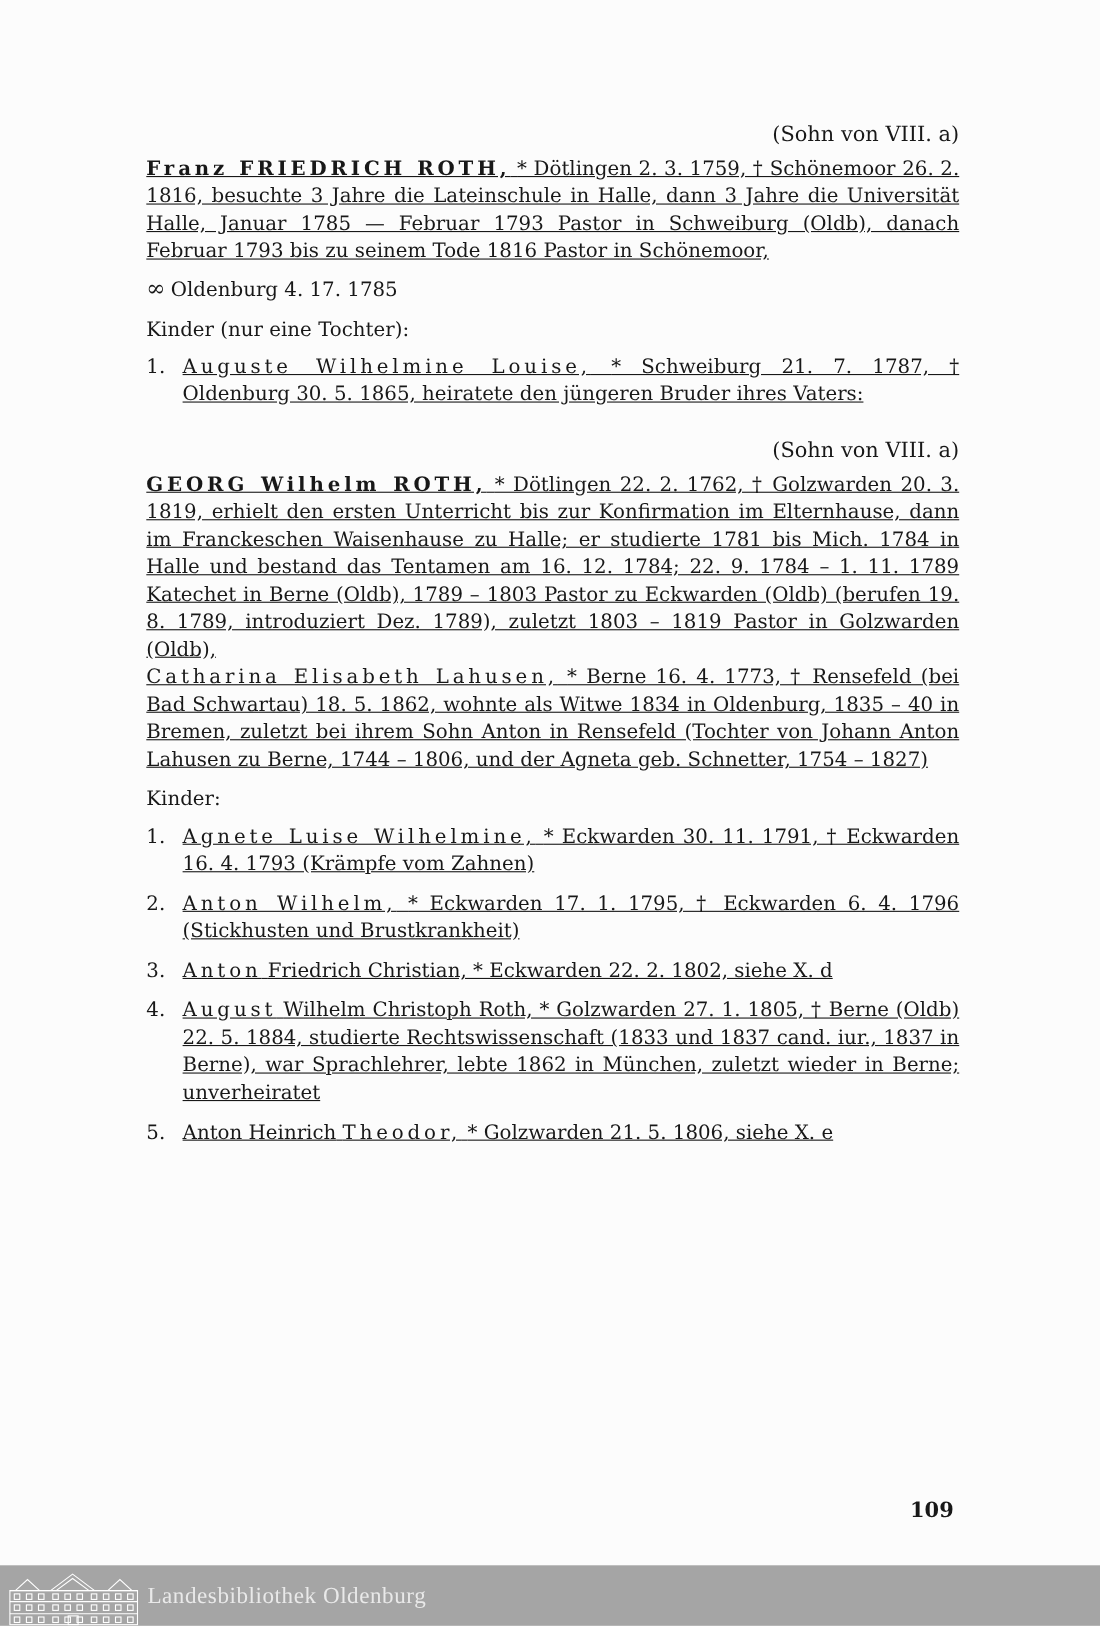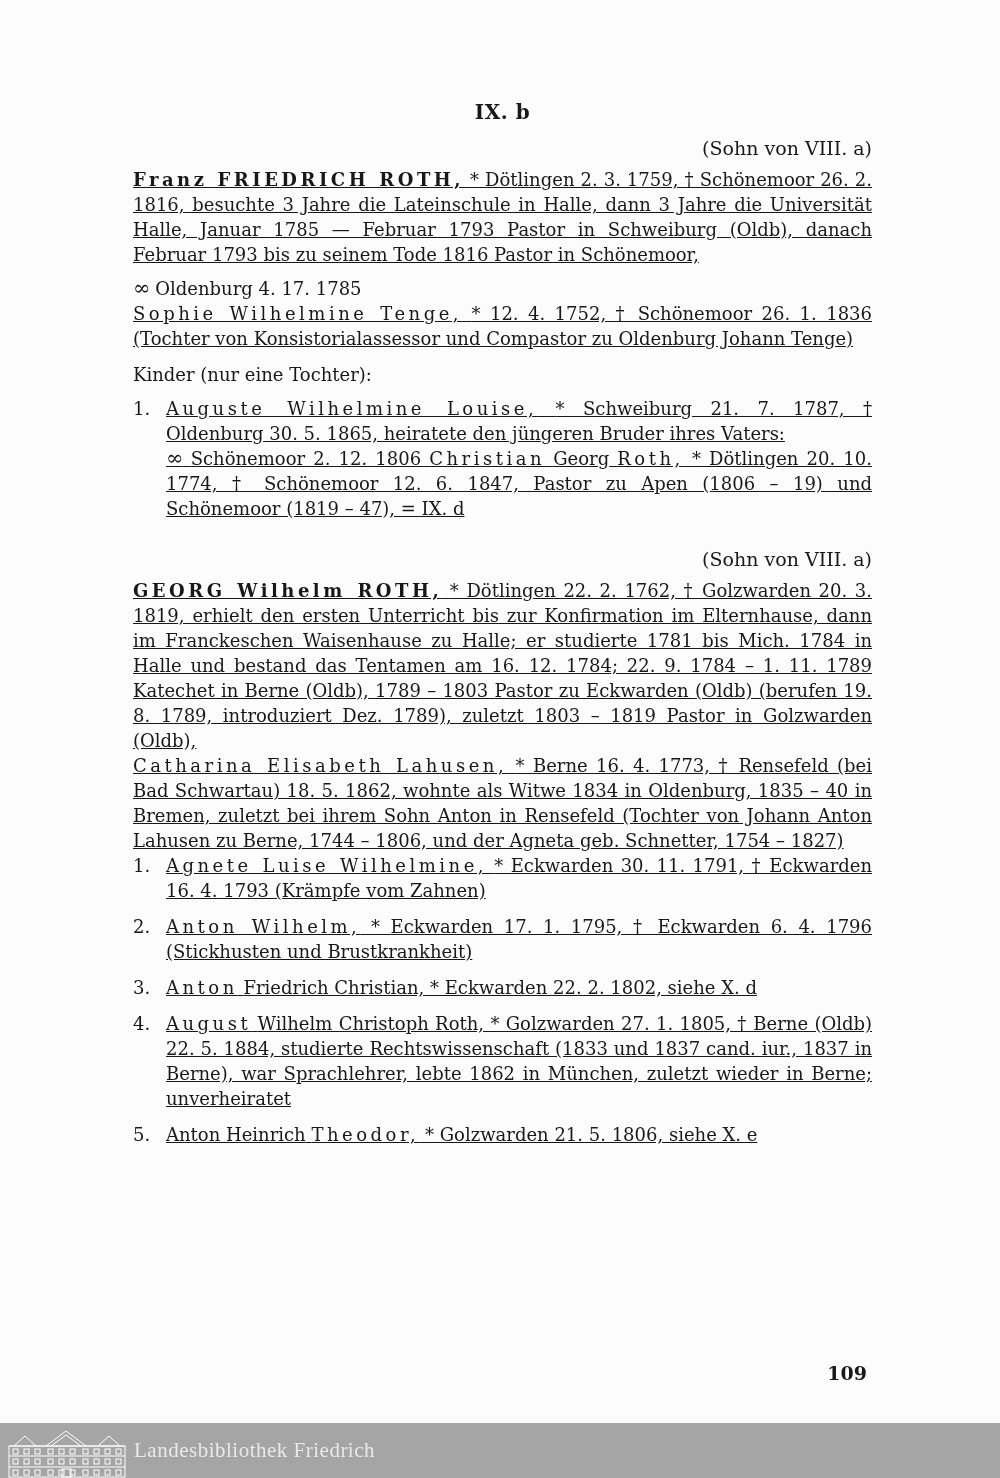--- a/index.html
+++ b/index.html
@@ -43,48 +43,46 @@
     font-family: "Liberation Serif", serif;
     font-size: 21px; color: #e9e9e9; letter-spacing: 0.5px;
   }
 </style>
 </head>
 <body>
 
 <div class="content">
 
   <section>
-    <h2 class="sec-heading">IX. b</h2>
     <div class="parent-ref">(Sohn von VIII. a)</div>
 
     <p class="para"><span class="person-name">Franz FRIEDRICH ROTH,</span> <span>* Dötlingen 2. 3. 1759, † Schönemoor 26. 2. 1816, besuchte 3 Jahre die Lateinschule in Halle, dann 3 Jahre die Universität Halle, Januar 1785 — Februar 1793 Pastor in Schweiburg (Oldb), danach Februar 1793 bis zu seinem Tode 1816 Pastor in Schönemoor,</span></p>
 
     <p class="m-line"><span class="m-sym">∞</span> <span>Oldenburg 4. 17. 1785</span></p>
 
-    <p class="para"><span class="spaced-name">Sophie Wilhelmine Tenge,</span> <span>* 12. 4. 1752, † Schönemoor 26. 1. 1836 (Tochter von Konsistorialassessor und Compastor zu Oldenburg Johann Tenge)</span></p>
 
     <p class="children-label">Kinder (nur eine Tochter):</p>
 
     <div class="child">
       <div class="child-num">1.</div>
       <div class="child-body">
         <p class="para"><span class="spaced-name">Auguste Wilhelmine Louise,</span> <span>* Schweiburg 21. 7. 1787, † Oldenburg 30. 5. 1865, heiratete den jüngeren Bruder ihres Vaters:</span></p>
-        <p class="para"><span class="m-sym">∞</span> <span>Schönemoor 2. 12. 1806</span> <span class="spaced-name">Christian</span> <span>Georg</span> <span class="spaced-name">Roth,</span> <span>* Dötlingen 20. 10. 1774, † Schönemoor 12. 6. 1847, Pastor zu Apen (1806 – 19) und Schönemoor (1819 – 47), = IX. d</span></p>
       </div>
     </div>
   </section>
 
   <section class="section-c">
     <div class="parent-ref">(Sohn von VIII. a)</div>
 
     <p class="para"><span class="person-name">GEORG Wilhelm ROTH,</span> <span>* Dötlingen 22. 2. 1762, † Golzwarden 20. 3. 1819, erhielt den ersten Unterricht bis zur Konfirmation im Elternhause, dann im Franckeschen Waisenhause zu Halle; er studierte 1781 bis Mich. 1784 in Halle und bestand das Tentamen am 16. 12. 1784; 22. 9. 1784 – 1. 11. 1789 Katechet in Berne (Oldb), 1789 – 1803 Pastor zu Eckwarden (Oldb) (berufen 19. 8. 1789, introduziert Dez. 1789), zuletzt 1803 – 1819 Pastor in Golzwarden (Oldb),</span></p>
 
 
     <p class="para"><span class="spaced-name">Catharina Elisabeth Lahusen,</span> <span>* Berne 16. 4. 1773, † Rensefeld (bei Bad Schwartau) 18. 5. 1862, wohnte als Witwe 1834 in Oldenburg, 1835 – 40 in Bremen, zuletzt bei ihrem Sohn Anton in Rensefeld (Tochter von Johann Anton Lahusen zu Berne, 1744 – 1806, und der Agneta geb. Schnetter, 1754 – 1827)</span></p>
 
+    <p class="children-label">Kinder:</p>
 
     <div class="child">
       <div class="child-num">1.</div>
       <div class="child-body">
         <p class="para"><span></span><span class="spaced-name">Agnete Luise Wilhelmine,</span> <span>* Eckwarden 30. 11. 1791, † Eckwarden 16. 4. 1793 (Krämpfe vom Zahnen)</span></p>
       </div>
     </div>
 
     <div class="child">
       <div class="child-num">2.</div>
@@ -167,14 +165,14 @@
     <use href="#win" x="40" y="42"></use>
       <use href="#win" x="51" y="42"></use>
       <use href="#win" x="62" y="42"></use>
     <use href="#win" x="75" y="42"></use>
       <use href="#win" x="86" y="42"></use>
       <use href="#win" x="97" y="42"></use>
       <use href="#win" x="108" y="42"></use>
 
     <rect x="54" y="41" width="9" height="8"></rect>
   </svg>
-  <span class="footer-label">Landesbibliothek Friedrich</span>
+  <span class="footer-label">Landesbibliothek Oldenburg</span>
 </div>
 
 </body></html>

